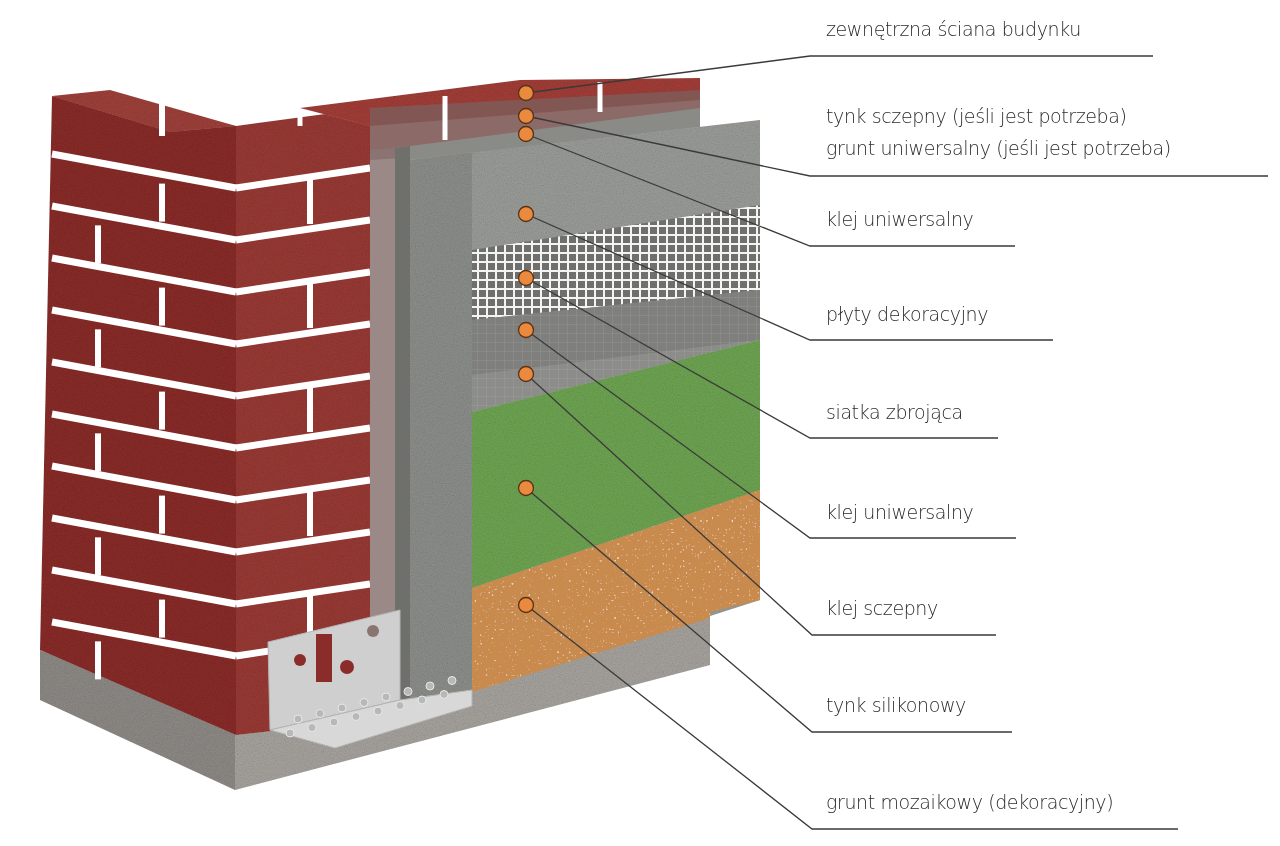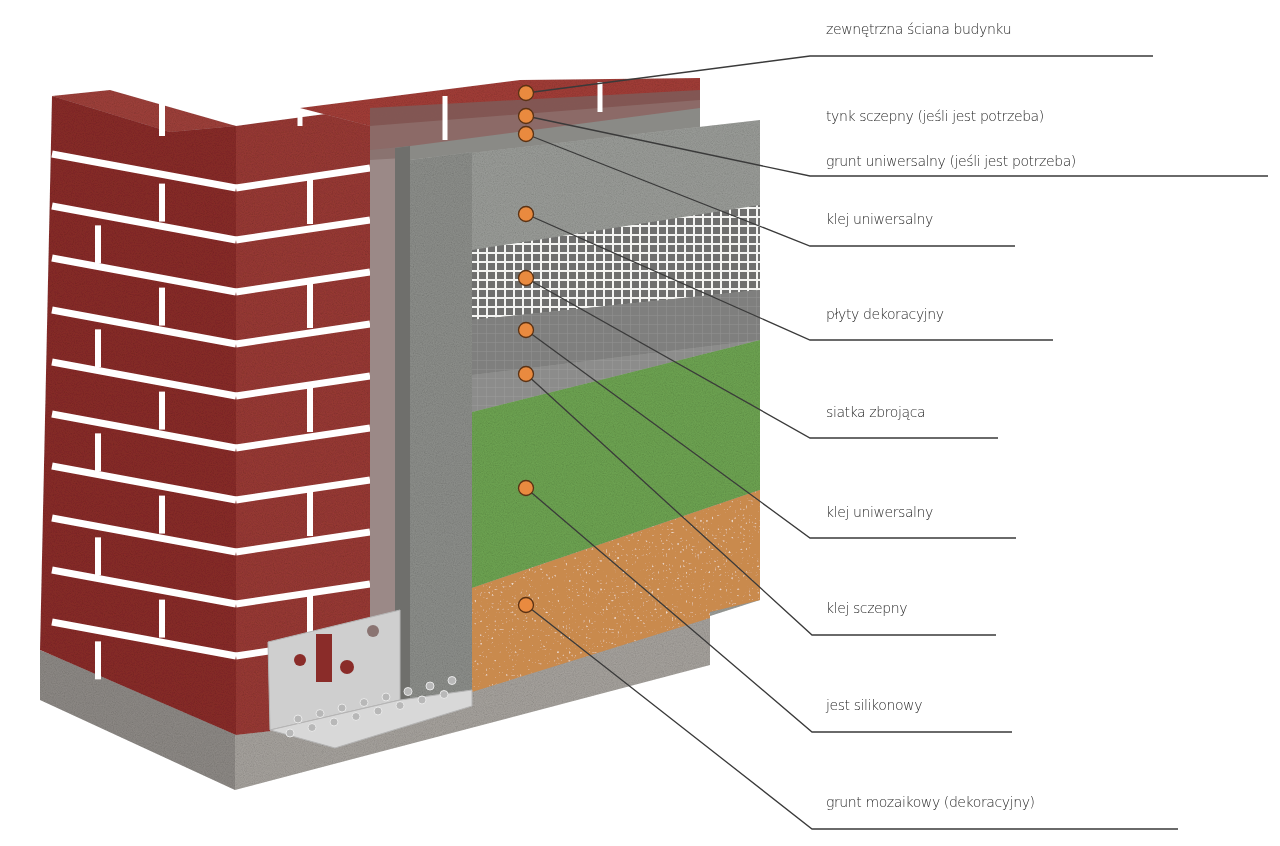--- a/index.html
+++ b/index.html
@@ -1,21 +1,21 @@
 <!DOCTYPE html>
 <html><head>
   <meta charset="utf-8">
   <style>
     html, body { margin: 0; padding: 0; background: #ffffff; }
     body { width: 1280px; height: 846px; position: relative; overflow: hidden;
            font-family: "DejaVu Sans", sans-serif; }
     #stage { position: absolute; left: 0; top: 0; width: 1280px; height: 846px; }
     .label {
       position: absolute; left: 826px; color: #2b2b2b;
-      font-family: "DejaVu Sans", sans-serif; font-size: 14px; font-weight: 300;
+      font-family: "DejaVu Sans", sans-serif; font-size: 19px; font-weight: 300;
       letter-spacing: -0.4px; white-space: nowrap; line-height: 25px;
     }
   </style>
 </head>
 <body>
 
 <svg id="stage" viewBox="0 0 1280 846" xmlns="http://www.w3.org/2000/svg">
   <defs>
     <filter id="grain" x="0" y="0" width="100%" height="100%">
       <feTurbulence type="fractalNoise" baseFrequency="0.9" numOctaves="2" seed="3" result="n"></feTurbulence>
@@ -180,36 +180,36 @@
       <circle cx="526" cy="605" r="7.5" fill="#e98a3f" stroke="#5a3214" stroke-width="1.3"></circle>
     </g>
 </svg>
 
 <div id="labels">
   <div class="label" style="top:17px">
     <span>zewnętrzna ściana budynku</span>
   </div>
   <div class="label" style="top:104px">
     <div>tynk sczepny (jeśli jest potrzeba)</div>
-    <div style="margin-top:20px">grunt uniwersalny (jeśli jest potrzeba)</div>
+    <div style="margin-top:7px">grunt uniwersalny (jeśli jest potrzeba)</div>
   </div>
   <div class="label" style="top:207px">
     <span>klej uniwersalny</span>
   </div>
   <div class="label" style="top:302px">
     <span>płyty dekoracyjny</span>
   </div>
   <div class="label" style="top:400px">
     <span>siatka zbrojąca</span>
   </div>
   <div class="label" style="top:500px">
     <span>klej uniwersalny</span>
   </div>
   <div class="label" style="top:596px">
     <span>klej sczepny</span>
   </div>
   <div class="label" style="top:693px">
-    <span>jest silikonowy</span>
+    <span>tynk silikonowy</span>
   </div>
   <div class="label" style="top:790px">
     <span>grunt mozaikowy (dekoracyjny)</span>
   </div>
 </div>
 
 </body></html>

